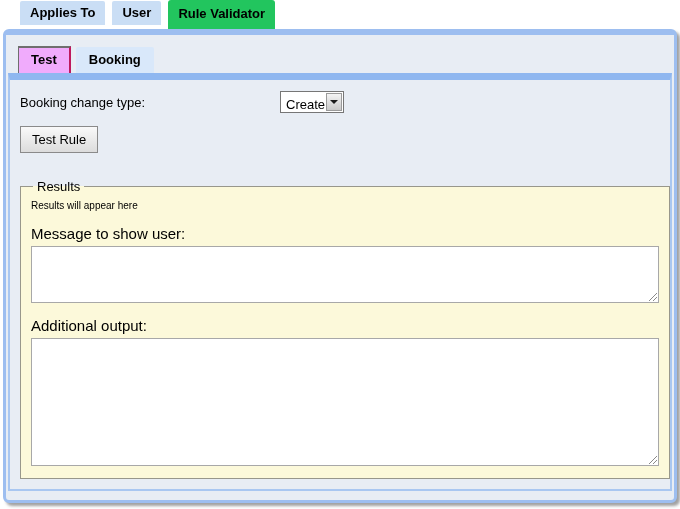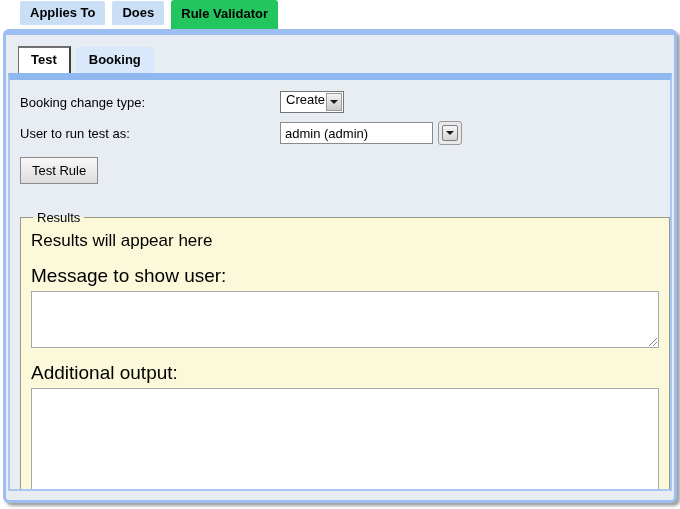--- a/index.html
+++ b/index.html
@@ -25,39 +25,39 @@
     border: 3px solid #9dbef0; border-top-width: 6px; border-radius: 6px;
     box-shadow: 3px 3px 3px rgba(110,110,110,0.65);
   }
 
   
   .subtabs { display: flex; align-items: flex-end; height: 38px; padding-left: 12px; }
   .stab {
     font-weight: bold; font-size: 13px; line-height: 15px; white-space: nowrap; cursor: pointer;
   }
   .stab.active {
-    background: #ffffff; padding: 4px 12px 6px;
-    border-top: 2px solid #6f6f6f; border-right: 2px solid #404040; border-left: 1px solid #6f6f6f;
+    background: #f0abfc; padding: 4px 12px 6px;
+    border-top: 2px solid #6f6f6f; border-right: 2px solid #be185d; border-left: 1px solid #6f6f6f;
   }
   .stab.inactive {
     background: #d9e8fa; padding: 5px 13px 6px; margin-left: 5px; border-radius: 2px 2px 0 0; text-align: right;
   }
 
   
   .inner {
     position: absolute; left: 2px; right: 2px; top: 38px; bottom: 9px;
     border: 2px solid #a9c7f1; border-top: 7px solid #8fb7f0;
     background: #e8edf4; padding: 10px 0 0 10px; overflow: hidden;
   }
 
   
   .frow { display: flex; align-items: center; height: 24px; margin-bottom: 7px; }
   .flabel { width: 260px; font-size: 13px; }
   .fake-select {
-    display: flex; align-items: flex-start; width: 64px; height: 22px;
+    display: flex; align-items: flex-end; width: 64px; height: 22px;
     background: #fff; border: 1px solid #767676; cursor: pointer;
   }
   .selval { flex: 1; font-size: 13px; padding-left: 5px; }
   .selarrow {
     width: 16px; height: 18px; margin: 1px;
     background: linear-gradient(#f4f4f4, #c9c9c9);
     border: 1px solid #9a9a9a;
     display: flex; align-items: center; justify-content: center;
   }
   .tri {
@@ -87,22 +87,22 @@
     border: 1px solid #8a8a8a; border-radius: 0;
     font-family: "Liberation Sans", sans-serif; font-size: 13px; cursor: pointer;
   }
 
   
   .results {
     margin: 26px 0 0 0; background: #fcf9da; border: 1px solid #98978b;
     padding: 0 10px 12px 10px;
   }
   .results legend { font-size: 13px; padding: 0 4px; margin-left: 2px; }
-  .rtext { font-size: 17px; margin-top: 6px; }
-  .rlabel { font-size: 19px; margin: 14px 0 4px 0; }
+  .rtext { font-size: 10px; margin-top: 6px; }
+  .rlabel { font-size: 15px; margin: 14px 0 4px 0; }
   .tawrap { position: relative; }
   .ta {
     display: block; width: 100%; background: #fff; border: 1px solid #a8a8a8;
     resize: none; font-family: "Liberation Sans", sans-serif; font-size: 13px;
     padding: 2px 4px; outline: none;
   }
   .ta1 { height: 57px; }
   .ta2 { height: 128px; }
   .grip {
     position: absolute; right: 2px; bottom: 2px; width: 10px; height: 10px;
@@ -111,21 +111,21 @@
     cursor: nwse-resize;
   }
 </style>
 </head>
 <body>
 
 <div class="screen">
 
   <div class="main-tabs">
     <div class="mtab">Applies To</div>
-    <div class="mtab">Does</div>
+    <div class="mtab">User</div>
     <div class="mtab active">Rule Validator</div>
   </div>
 
   <div class="panel">
 
     <div class="subtabs">
       <div class="stab active">Test</div>
       <div class="stab inactive">Booking</div>
     </div>
 
@@ -134,29 +134,20 @@
       <div class="frow">
         <div class="flabel">Booking change type:</div>
         <div class="fake-select">
           <span class="selval">Create</span>
           <span class="selarrow">
             <span class="tri"></span>
           </span>
         </div>
       </div>
 
-      <div class="frow">
-        <div class="flabel">User to run test as:</div>
-        <input class="uinput" type="text" value="admin (admin)" style="">
-        <button class="ddbtn">
-          <span class="ddinner">
-            <span class="tri"></span>
-          </span>
-        </button>
-      </div>
 
       <button class="testbtn">Test Rule</button>
 
       <fieldset class="results">
         <legend>Results</legend>
 
         <div class="rtext">Results will appear here</div>
 
         <div class="rlabel">Message to show user:</div>
         <div class="tawrap">

